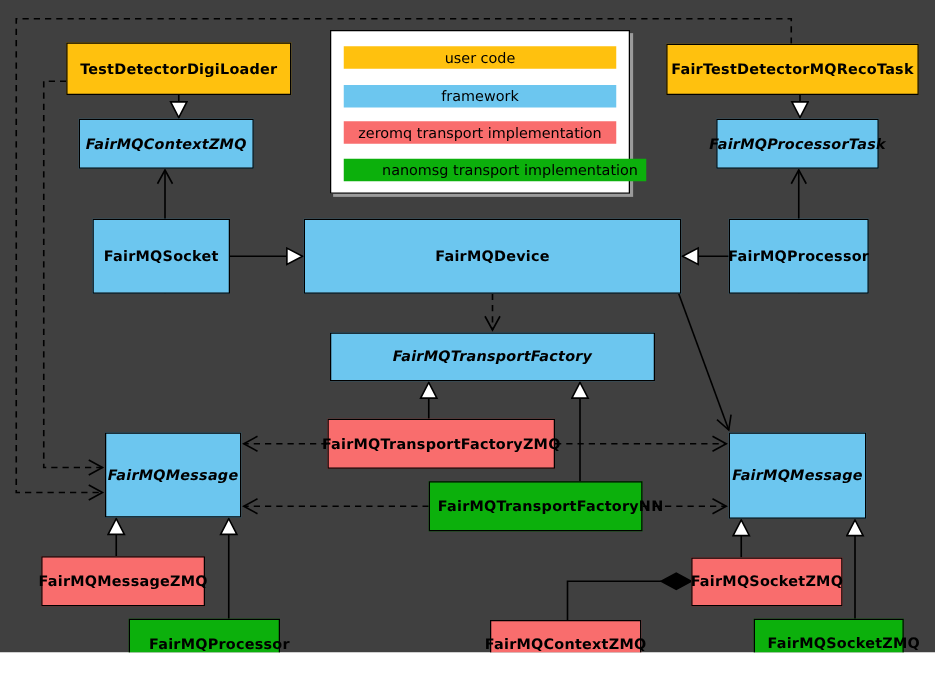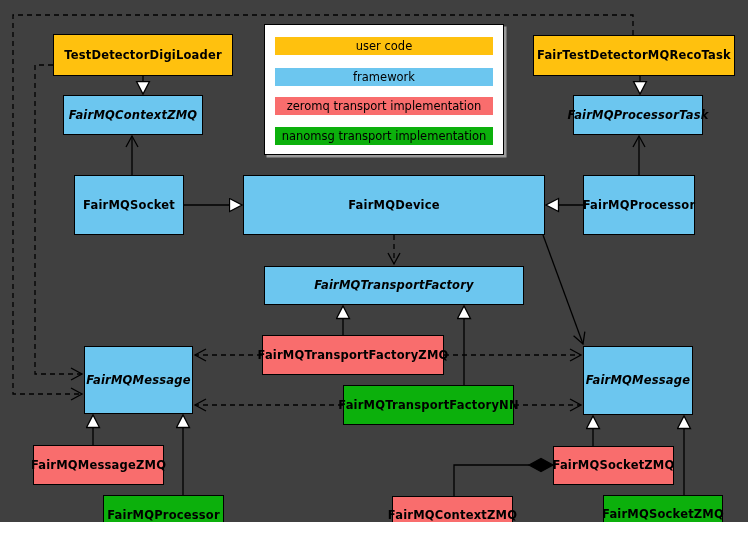--- a/index.html
+++ b/index.html
@@ -10,21 +10,21 @@
   #edges{position:absolute;left:0;top:0;width:748px;height:549px;pointer-events:none;}
   .node{
     position:absolute;box-sizing:border-box;border:1.5px solid #000;
     display:flex;align-items:center;justify-content:center;text-align:center;
     font-weight:bold;font-size:11.5px;color:#000;letter-spacing:0.2px;line-height:1.1;
   }
   .node.abstract{font-style:italic;}
   .yellow{background:#ffc10e;}
   .blue{background:#6cc6ef;}
   .red{background:#f96d6d;justify-content:center;}
-  .green{background:#0cb00c;}
+  .green{background:#0cb00c;padding-left:24px;}
   .legend{
     position:absolute;left:264px;top:24px;width:240px;height:131px;box-sizing:border-box;
     background:#ffffff;border:1.5px solid #000;box-shadow:2.5px 2.5px 0 #9b9b9b;
   }
   .lbar{
     position:absolute;left:10px;width:218px;height:18px;
     display:flex;align-items:center;justify-content:center;
     font-size:11.5px;color:#000;font-weight:normal;
   }
 </style>

